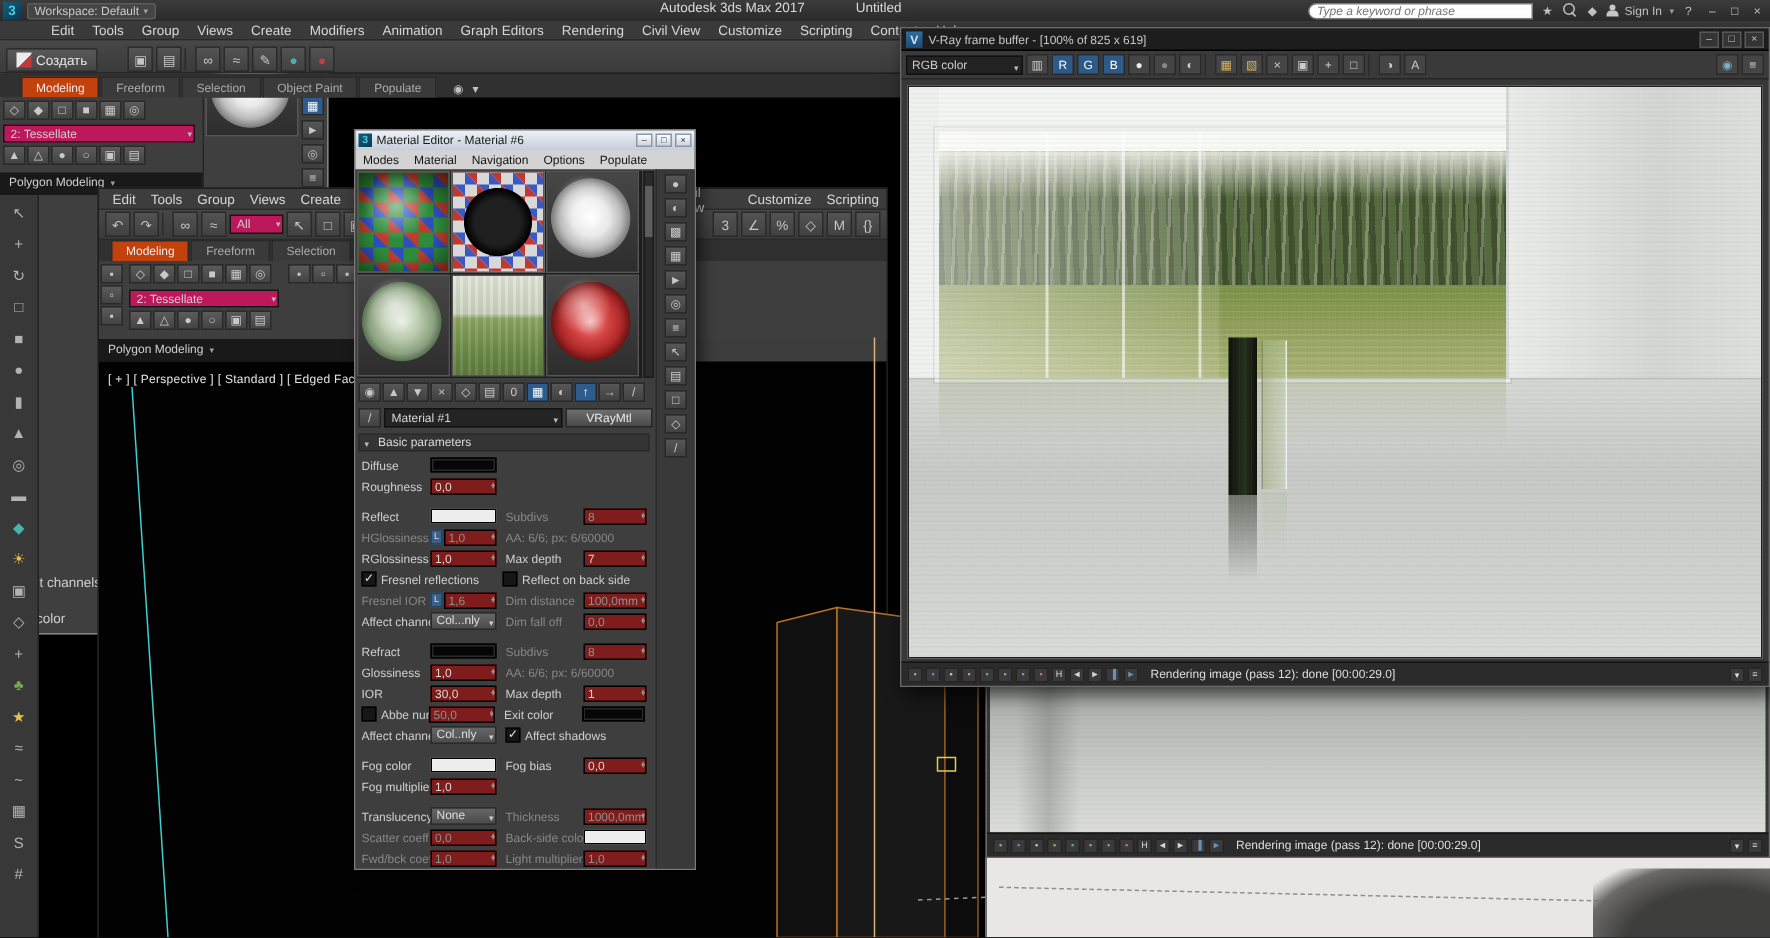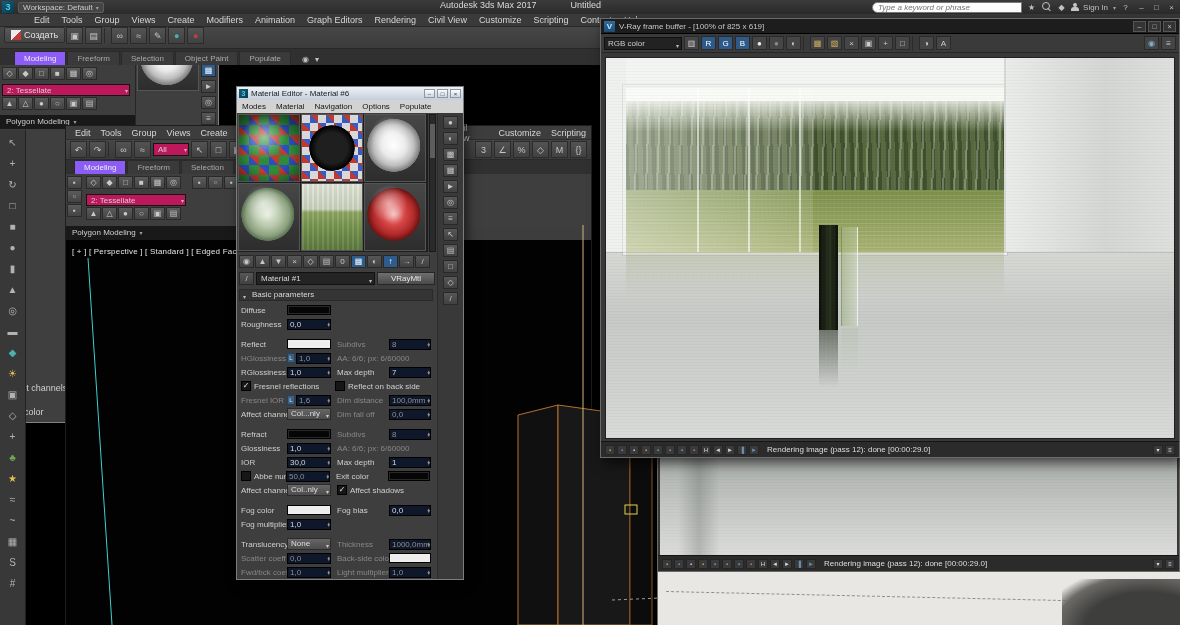--- a/index.html
+++ b/index.html
@@ -16,28 +16,28 @@
 #searchbox{width:150px;height:11px;border:1px solid #7a7a7a;border-radius:6px 0 0 6px;background:#fff;font-size:8px;font-style:italic;color:#555;padding:0 5px;outline:none}
 .tbico{width:13px;height:12px;display:flex;align-items:center;justify-content:center;color:#c2c2c2;font-size:8px}
 .mag{position:relative}
 .mag::before{content:"";width:6px;height:6px;border:1px solid #c2c2c2;border-radius:50%;position:absolute;left:2px;top:1px}
 .mag::after{content:"";width:4px;height:1px;background:#c2c2c2;position:absolute;left:7px;top:8px;transform:rotate(45deg)}
 .person{width:8px;height:9px;position:relative;margin-right:2px}
 .person::before{content:"";position:absolute;left:2px;top:0;width:4px;height:4px;border-radius:50%;background:#c8c8c8}
 .person::after{content:"";position:absolute;left:0;top:4px;width:8px;height:4px;border-radius:3px 3px 0 0;background:#c8c8c8}
 #menubar{position:absolute;left:0;top:14px;width:1180px;height:13px;background:#3a3a3a;border-bottom:1px solid #282828;display:flex;align-items:center;padding-left:28px;font-size:9px;color:#d6d6d6;z-index:1}
 #menubar span{padding:0 6px}
-#toolbar1{position:absolute;left:0;top:27px;width:944px;height:22px;background:linear-gradient(#474747,#3b3b3b);border-bottom:1px solid #282828;display:flex;align-items:flex-start;gap:1px;padding-left:4px;z-index:1}
+#toolbar1{position:absolute;left:0;top:27px;width:944px;height:22px;background:linear-gradient(#474747,#3b3b3b);border-bottom:1px solid #282828;display:flex;align-items:flex-end;gap:20px;padding-left:4px;z-index:1}
 .createbtn{display:flex;align-items:center;gap:3px;height:16px;padding:0 6px;background:linear-gradient(#595959,#454545);border:1px solid #2d2d2d;border-radius:2px;color:#e5e5e5;font-size:9px}
 .createicon{width:10px;height:10px;background:linear-gradient(135deg,#ececec 55%,#c23a3a 55%)}
 .ticon{width:17px;height:17px;display:inline-flex;align-items:center;justify-content:center;background:linear-gradient(#535353,#414141);border:1px solid #2b2b2b;color:#c6c6c6;font-size:9px}
 .sep{width:5px!important;height:15px!important;background:transparent!important;border:none!important;border-left:1px solid #2a2a2a!important}
 #ribbontabs{position:absolute;left:0;top:49px;width:1180px;height:16px;background:#303030;display:flex;align-items:flex-end;padding-left:14px;gap:1px;z-index:1}
 .rtab{padding:2px 9px;font-size:8px;color:#aaa;background:#3a3a3a;border:1px solid #2a2a2a;border-bottom:none}
-.rtab.active{background:#8b5cf6;color:#ededed}
+.rtab.active{background:#c2410c;color:#ededed}
 .tabicons{display:flex;align-items:center;gap:2px;margin-left:8px}
 .tabicons .rtab{border:none;background:none;padding:1px 2px;color:#c2c2c2}
 
 #leftpanel{position:absolute;left:0;top:65px;width:136px;height:65px;background:#3e3e3e;border-right:1px solid #262626;z-index:2}
 .mbtn{width:15px;height:13px;display:inline-flex;align-items:center;justify-content:center;background:linear-gradient(#5b5b5b,#434343);border:1px solid #2a2a2a;color:#c9c9c9;font-size:8px}
 .btnrow{display:flex;gap:1px}
 .ddark{position:relative;display:inline-block;height:12px;background:#be185d;border:1px solid #141414;color:#d0d0d0;font-size:8px;line-height:11px;padding:0 10px 0 4px;overflow:hidden;white-space:nowrap}
 .ddark::after{content:"▾";position:absolute;right:1px;top:1px;font-size:6px;color:#bbb}
 .polybar{background:#191919;color:#cfcfcf;font-size:8px;line-height:13px;padding:0 6px;white-space:nowrap}
 .polybar i{font-style:normal;font-size:6px;margin-left:4px;color:#9f9f9f}
@@ -53,21 +53,21 @@
 .ivp{position:relative;height:387px;background:#020202}
 .vplabel{position:absolute;left:6px;top:7px;font-size:8px;color:#e6e6e6;letter-spacing:.2px}
 .mlauto{margin-left:auto;display:flex;gap:2px}
 
 .win{position:absolute;background:#3e3e3e;border:1px solid #7d7d7d;box-shadow:3px 4px 10px rgba(0,0,0,.6)}
 .wtitle{height:13px;background:linear-gradient(#eef2f7,#c4cedb);display:flex;align-items:center;padding:0 2px;font-size:8px;color:#1a1a1a}
 .wbtn{width:11px;height:9px;display:inline-flex;align-items:center;justify-content:center;background:linear-gradient(#fdfdfd,#ccd4de);border:1px solid #8c98a6;font-size:6px;color:#333;margin-left:1px}
 .melogo{width:9px;height:9px;background:linear-gradient(135deg,#10607e,#0a3a50);color:#54c8de;font-size:7px;font-weight:bold;text-align:center;line-height:9px;margin-right:3px}
 .dmenu{display:flex;background:#d3d3d3;height:13px;align-items:center;font-size:8px;color:#151515}
 .dmenu span{padding:0 5px}
-.spin{position:relative;display:inline-block;height:11px;background:#0f172a;border:1px solid #000;color:#d8d8d8;font-size:8px;line-height:9px;padding:0 8px 0 2px;overflow:hidden;white-space:nowrap}
+.spin{position:relative;display:inline-block;height:11px;background:#7f1d1d;border:1px solid #000;color:#d8d8d8;font-size:8px;line-height:9px;padding:0 8px 0 2px;overflow:hidden;white-space:nowrap}
 .spin::before{content:"▴";position:absolute;right:0;top:-1px;font-size:5px;color:#8f8f8f}
 .spin::after{content:"▾";position:absolute;right:0;bottom:-1px;font-size:5px;color:#8f8f8f}
 .spin.dm{color:#8e8e8e}
 .dbtn{position:relative;display:inline-block;height:12px;background:linear-gradient(#666,#4c4c4c);border:1px solid #2b2b2b;color:#ddd;font-size:8px;line-height:10px;padding:0 10px 0 3px;overflow:hidden;white-space:nowrap}
 .dbtn::after{content:"▾";position:absolute;right:1px;top:2px;font-size:6px;color:#ccc}
 .cb{display:inline-block;width:10px;height:10px;background:#161616;border:1px solid #000;color:#e2e2e2;font-size:8px;line-height:8px;text-align:center;vertical-align:middle;flex:none}
 .cb.on::before{content:"✓"}
 .sw{display:inline-block;height:10px;border:1px solid #000;box-shadow:inset 0 0 0 1px rgba(255,255,255,.14);flex:none}
 .sw.black{background:#060606}
 .sw.white{background:#ededed}

